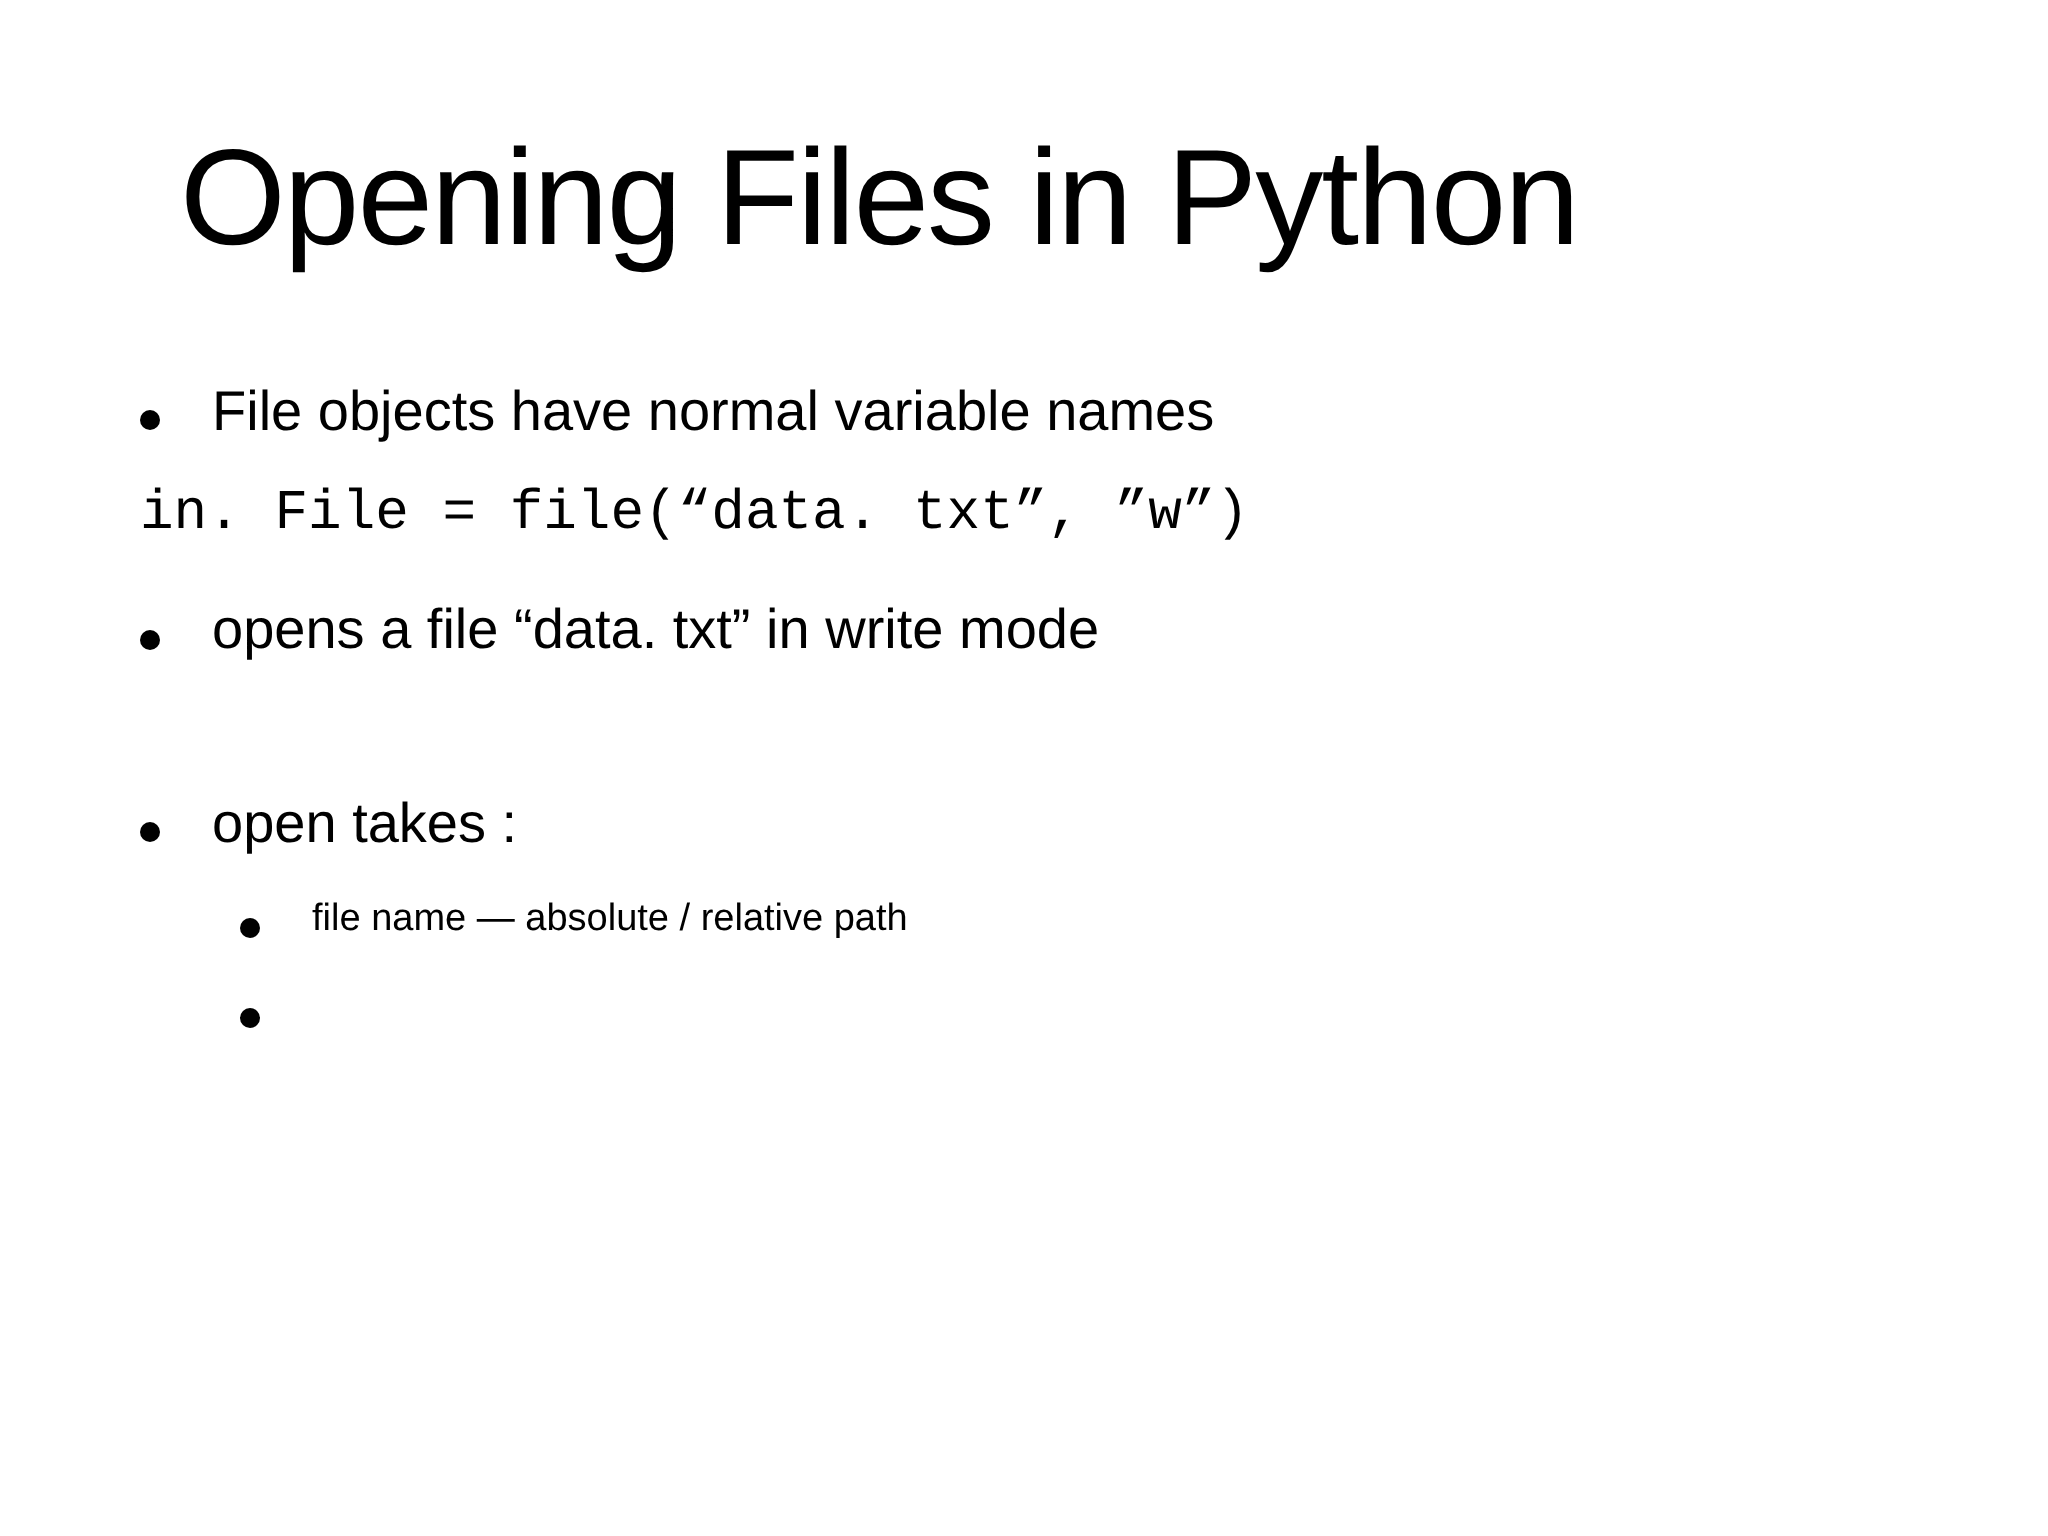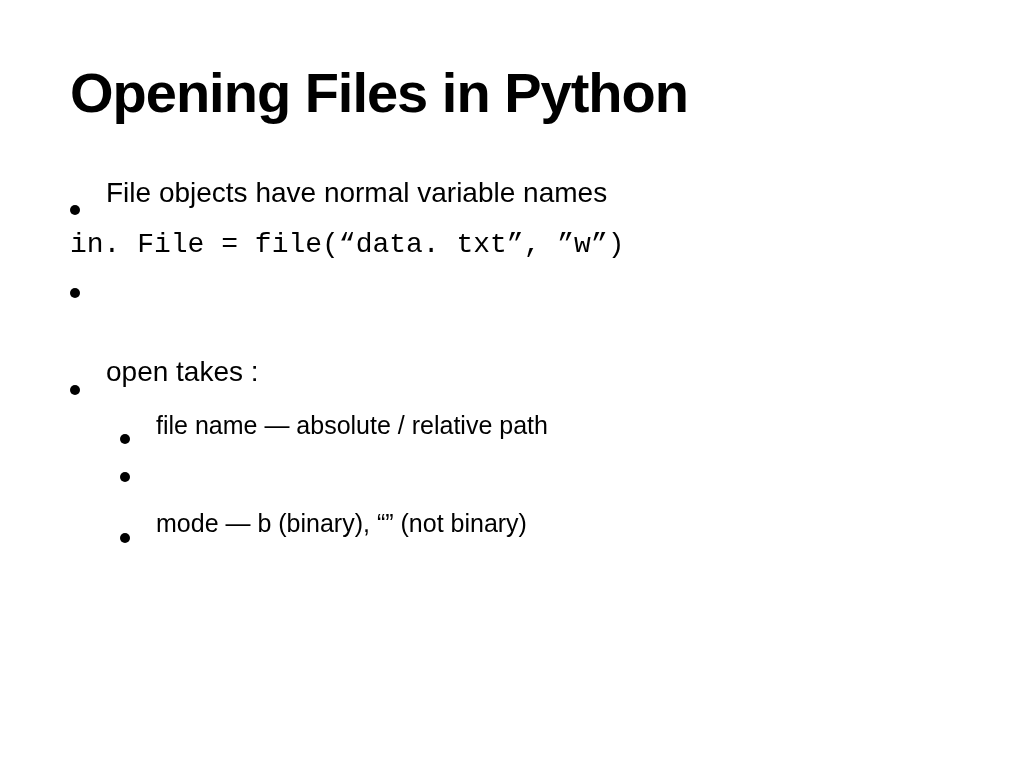--- a/index.html
+++ b/index.html
@@ -6,28 +6,29 @@
     body {
       width: 1024px;
       height: 768px;
       background: #fff;
       font-family: Arial, Helvetica, sans-serif;
       color: #000;
       padding: 60px 70px 40px 70px;
       overflow: hidden;
     }
     .title {
-      font-size: 56px;
-      font-weight: 700;
+      font-size: 68px;
+      font-weight: 400;
       margin-bottom: 50px;
       letter-spacing: -1px;
+      margin-left: 20px;
     }
     .bullet-row {
       display: flex;
-      align-items: flex-end;
+      align-items: center;
       margin-bottom: 10px;
     }
     .bullet-dot {
       width: 10px;
       height: 10px;
       background: #000;
       border-radius: 50%;
       flex-shrink: 0;
       margin-right: 26px;
       transform: translateY(4px);
@@ -37,49 +38,46 @@
       line-height: 1.3;
     }
     .code-line {
       font-family: "Courier New", Courier, monospace;
       font-size: 28px;
       margin: 18px 0 24px 0;
     }
     .gap-medium { margin-bottom: 60px; }
     .sub-list { margin-left: 50px; margin-top: 18px; }
     .sub-list .bullet-row { margin-bottom: 28px; }
-    .sub-list .bullet-text { font-size: 25px; }
+    .sub-list .bullet-text { font-size: 19px; }
     .sub-list .bullet-dot { transform: translateY(3px); }
   </style>
 </head>
 <body>
 
 <h1 class="title">Opening Files in Python</h1>
 
 <div class="bullet-row">
   <span class="bullet-dot"></span>
   <span class="bullet-text">File objects have normal variable names</span>
 </div>
 
 <div class="code-line">in. File = file(“data. txt”, ”w”)</div>
 
 <div class="bullet-row gap-medium">
   <span class="bullet-dot"></span>
+  <span class="bullet-text">opens a file “data. txt” in write mode</span>
 </div>
 
 <div class="bullet-row">
   <span class="bullet-dot"></span>
   <span class="bullet-text">open takes :</span>
 </div>
 
 <div class="sub-list">
   <div class="bullet-row">
     <span class="bullet-dot"></span>
     <span class="bullet-text">file name — absolute / relative path</span>
   </div>
   <div class="bullet-row">
     <span class="bullet-dot"></span>
   </div>
-  <div class="bullet-row">
-    <span class="bullet-dot"></span>
-    <span class="bullet-text">mode — b (binary), “” (not binary)</span>
-  </div>
 </div>
 
 </body></html>

